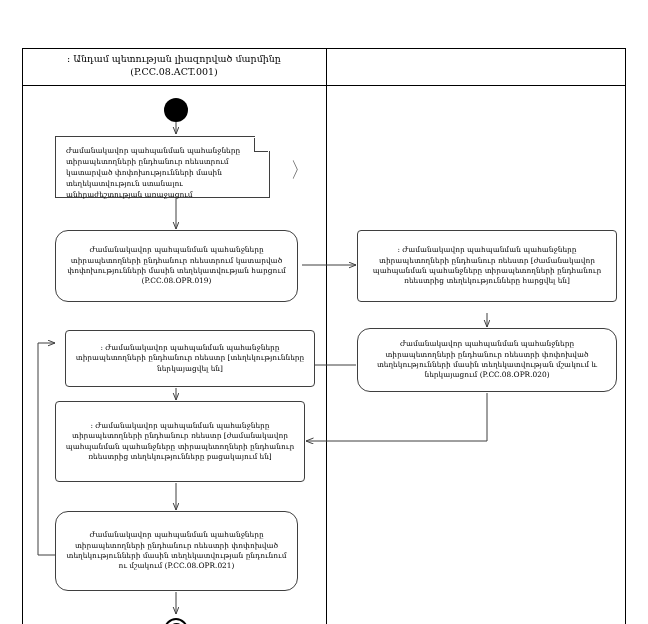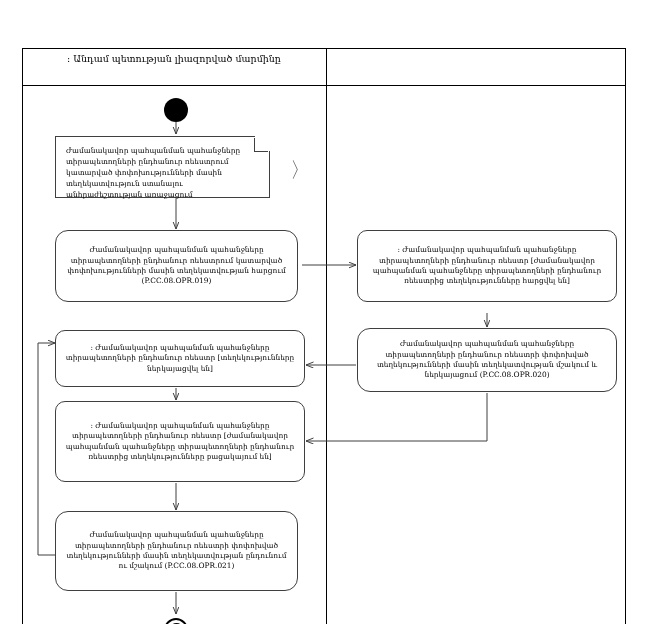--- a/index.html
+++ b/index.html
@@ -16,21 +16,21 @@
   .lane-title .code{display:block;}
   #lane-title-left{left:24px;top:16px;width:300px;}
   #lane-title-right{left:330px;top:23px;width:294px;}
 
   
   .node{position:absolute;box-sizing:border-box;background:#fff;
         display:flex;align-items:center;justify-content:center;
         text-align:center;font-size:7.4px;line-height:10.4px;color:#000;
         padding:5px 9px;}
   .activity{border:1px solid #3f3f3f;border-radius:13px;}
-  .state{border:1px solid #3f3f3f;border-radius:10px;}
+  .state{border:1px solid #3f3f3f;border-radius:4px;}
 
   
   .note{position:absolute;box-sizing:border-box;background:#fff;
         border:1px solid #3f3f3f;font-size:7.4px;line-height:11px;
         padding:8px 10px 6px 10px;text-align:left;color:#000;}
   .note::after{content:"";position:absolute;right:-1px;top:-1px;
         width:15px;height:15px;background:#fff;
         border-left:1px solid #3f3f3f;border-bottom:1px solid #3f3f3f;
         transform:rotate(0deg);}
   .note-fold{position:absolute;right:0;top:0;width:15px;height:15px;
@@ -55,20 +55,21 @@
 <body>
 
 <div id="canvas">
 
   <div class="lane-frame"></div>
   <div class="lane-divider"></div>
   <div class="lane-header-rule"></div>
 
   <div class="lane-title" id="lane-title-left">
     <span>: Անդամ պետության լիազորված մարմինը</span>
+    <span class="code">(P.CC.08.ACT.001)</span>
   </div>
 
 
   <svg class="edges" viewBox="0 0 648 624">
     <defs>
       <marker id="arrow" markerWidth="9" markerHeight="9" refX="7.5" refY="3" orient="auto" markerUnits="strokeWidth">
         <path d="M0,0 L7.5,3 L0,6" fill="none" stroke="#3f3f3f" stroke-width="1"></path>
       </marker>
     </defs>
     <g stroke="#3f3f3f" stroke-width="1" fill="none">
@@ -108,21 +109,21 @@
   </div>
 
   <div class="node state" style="left:357px;top:194px;width:260px;height:72px;">
     <span>: Ժամանակավոր պահպանման պահանջները տիրապետողների ընդհանուր ռեեստր [ժամանակավոր պահպանման պահանջները տիրապետողների ընդհանուր ռեեստրից տեղեկությունները հարցվել են]</span>
   </div>
 
   <div class="node activity" style="left:357px;top:292px;width:260px;height:64px;">
     <span>Ժամանակավոր պահպանման պահանջները տիրապետողների ընդհանուր ռեեստրի փոփոխված տեղեկությունների մասին տեղեկատվության մշակում և ներկայացում (P.CC.08.OPR.020)</span>
   </div>
 
-  <div class="node state" style="left:55px;top:294px;width:250px;height:57px;text-align:center;">
+  <div class="node state" style="left:65px;top:294px;width:250px;height:57px;text-align:center;">
     <span>: Ժամանակավոր պահպանման պահանջները տիրապետողների ընդհանուր ռեեստր [տեղեկությունները ներկայացվել են]</span>
   </div>
 
   <div class="node state" style="left:55px;top:365px;width:250px;height:81px;">
     <span>: Ժամանակավոր պահպանման պահանջները տիրապետողների ընդհանուր ռեեստր [ժամանակավոր պահպանման պահանջները տիրապետողների ընդհանուր ռեեստրից տեղեկությունները բացակայում են]</span>
   </div>
 
   <div class="node activity" style="left:55px;top:475px;width:243px;height:80px;">
     <span>Ժամանակավոր պահպանման պահանջները տիրապետողների ընդհանուր ռեեստրի փոփոխված տեղեկությունների մասին տեղեկատվության ընդունում ու մշակում (P.CC.08.OPR.021)</span>
   </div>

